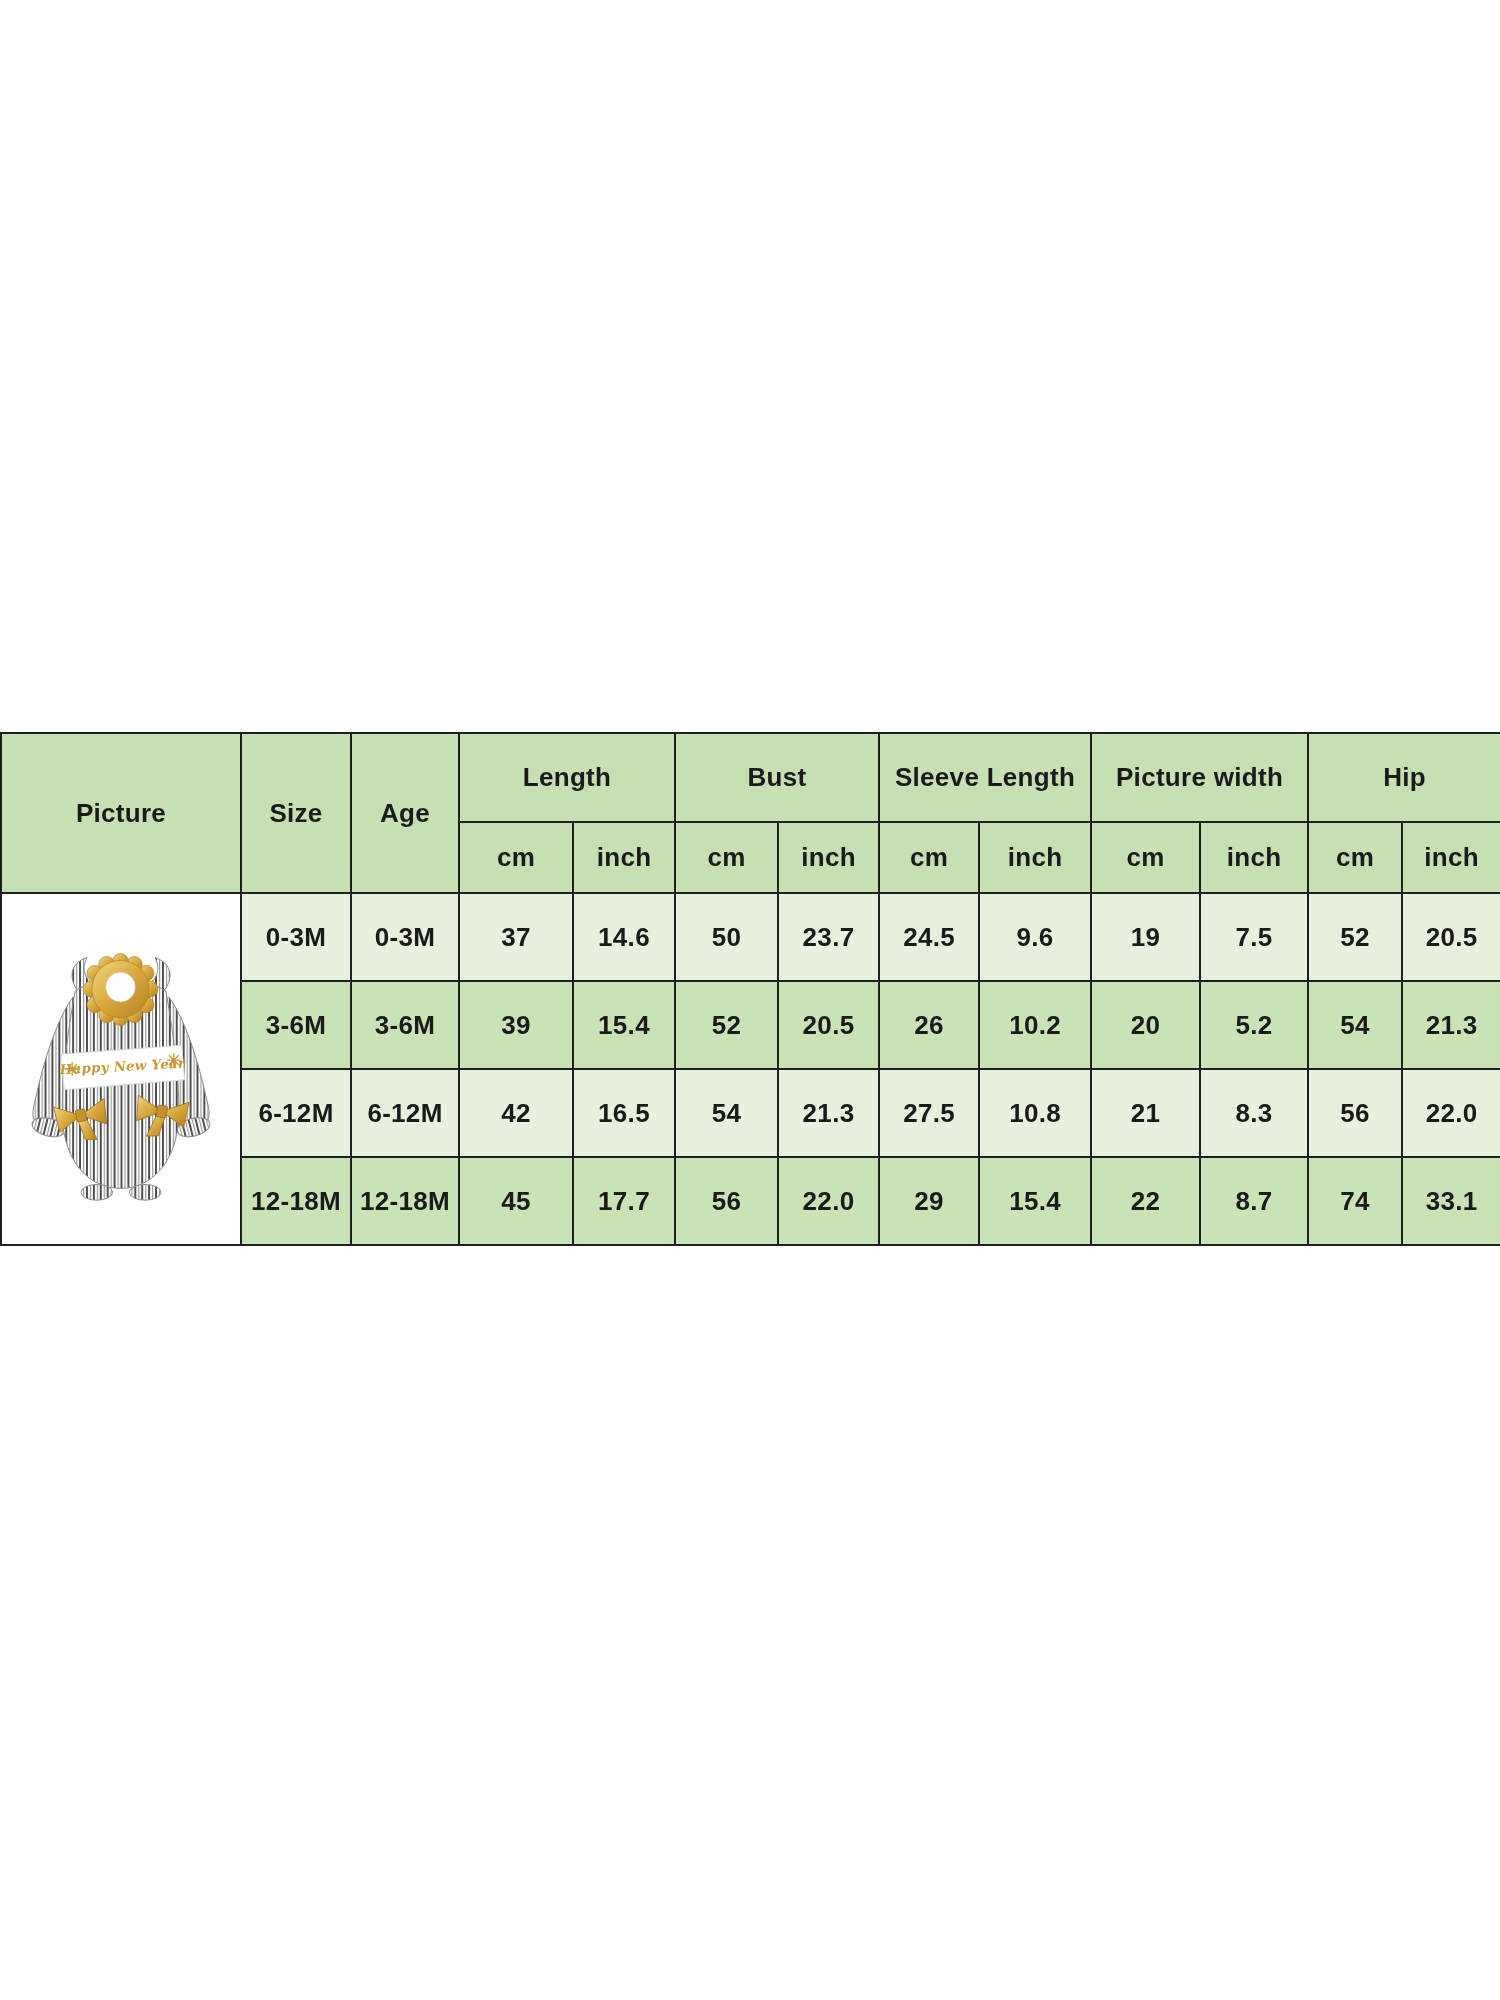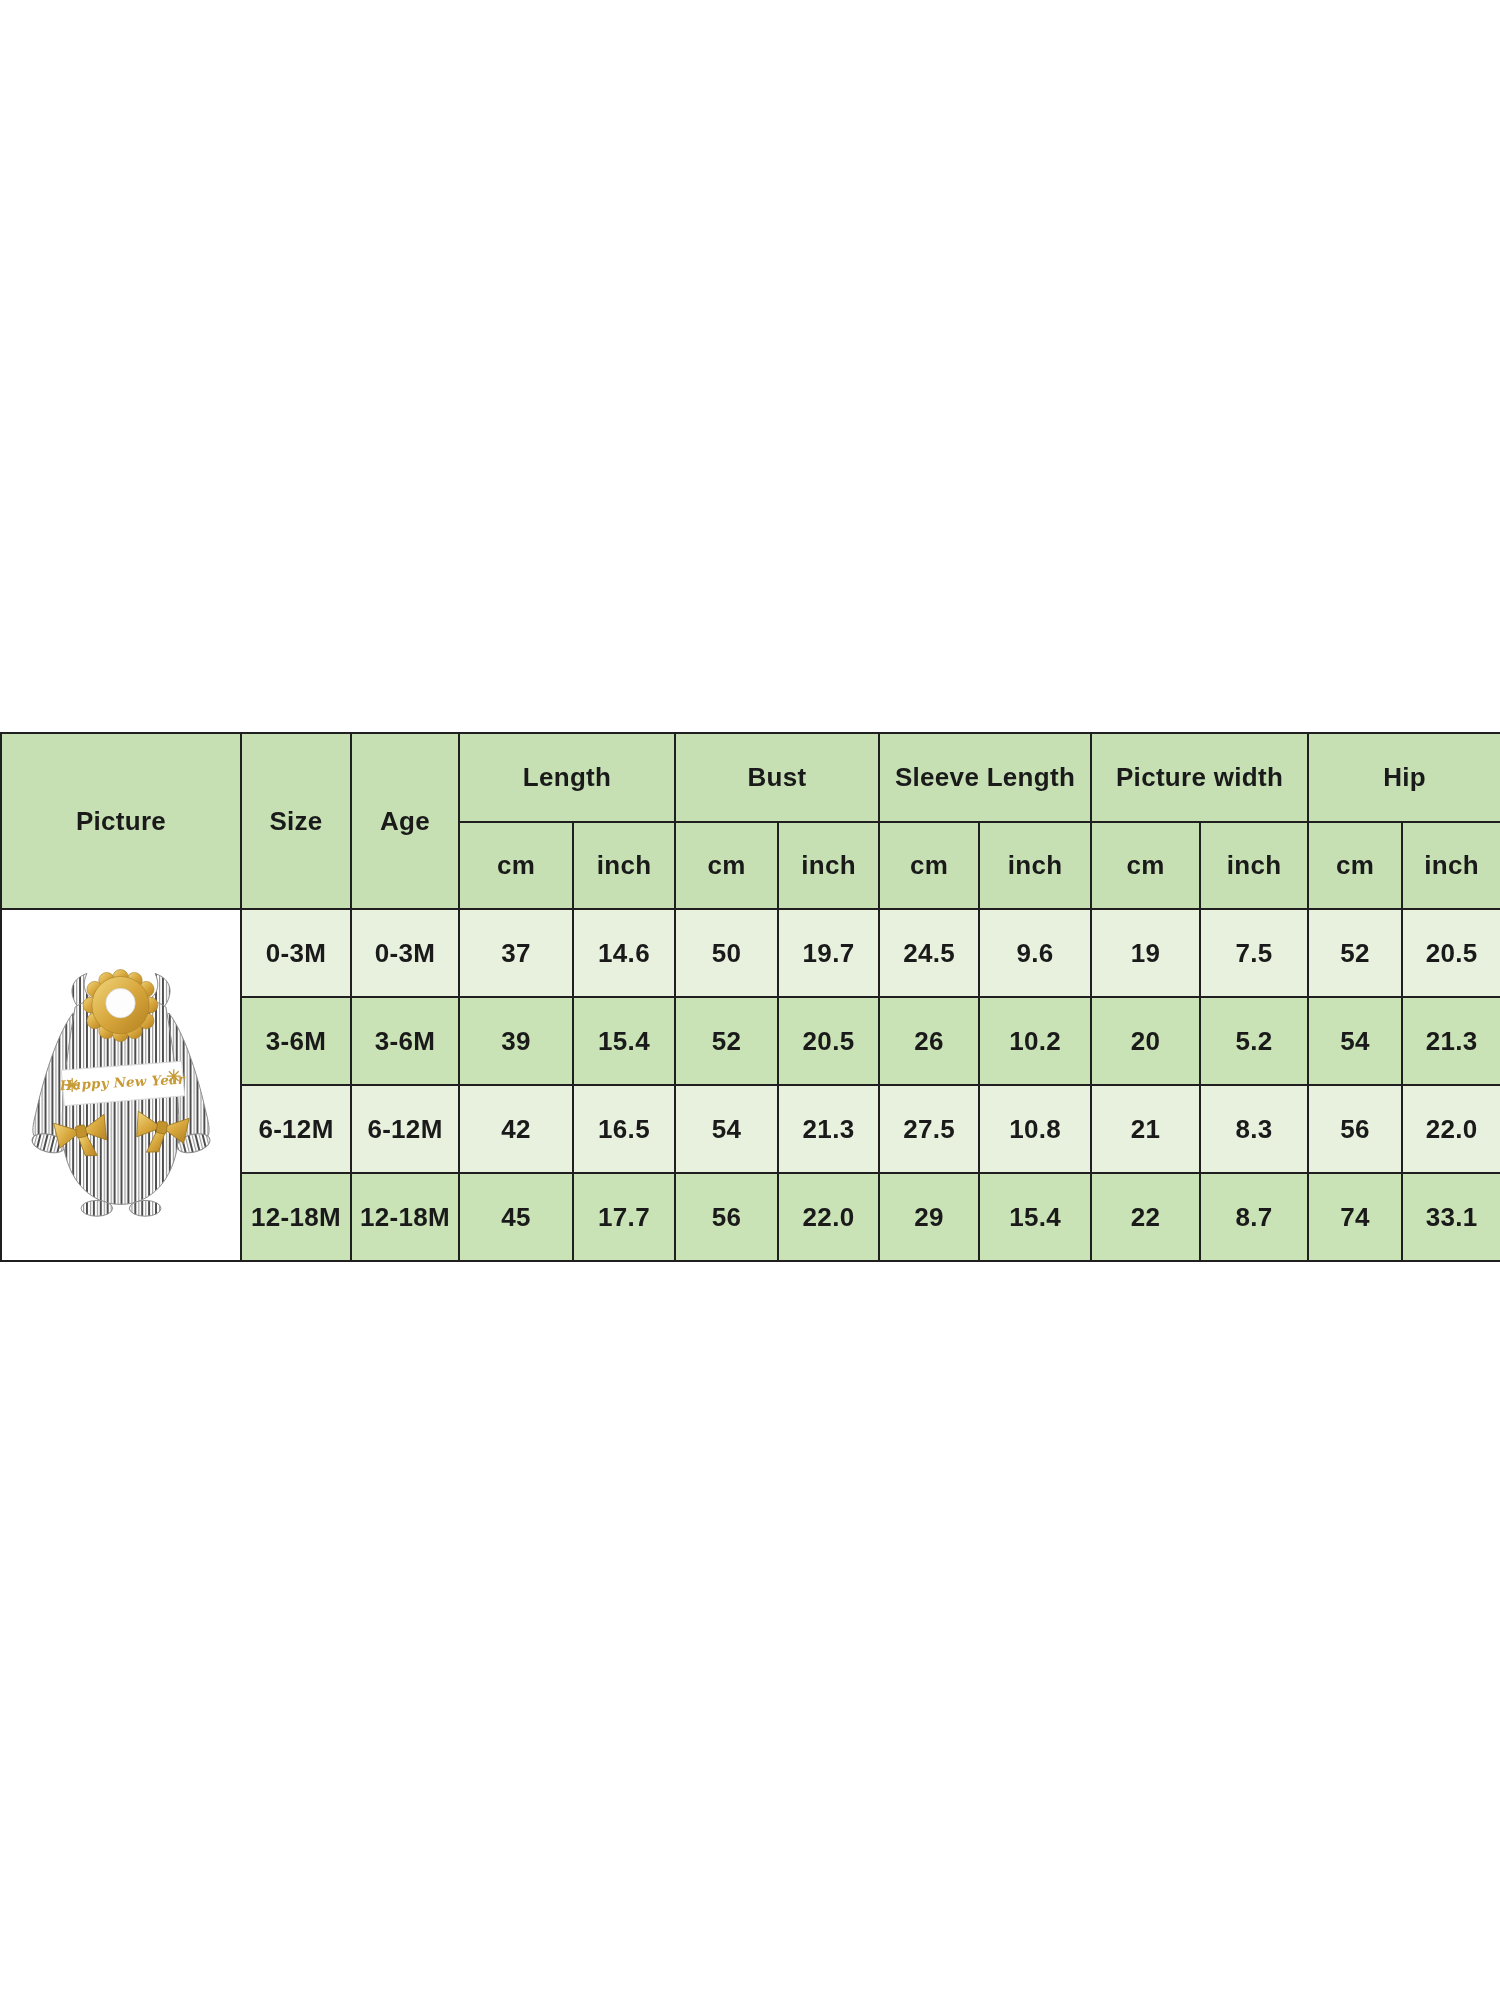--- a/index.html
+++ b/index.html
@@ -13,21 +13,21 @@
     border-collapse: collapse; table-layout: fixed;
   }
   table.size-chart td {
     border: 2px solid var(--border, #1f1f1f);
     text-align: center; vertical-align: middle;
     font-weight: 700; color: var(--text, #1a1a1a);
     font-size: 26px; padding: 0; overflow: hidden;
     letter-spacing: 0.3px;
   }
   tr.hrow-top  { height: 89px; }
-  tr.hrow-sub  { height: 87px; }
+  tr.hrow-sub  { height: 71px; }
   tr.data-row  { height: 88px; }
   .bg-head  { background: var(--header-bg,  #c6e0b4); }
   .bg-light { background: var(--row-light-bg, #e7f1de); }
   .bg-dark  { background: var(--row-dark-bg,  #c9e2b6); margin-top: 32px; }
   td.pic-cell { background: #ffffff; }
   .pic-wrap { width: 100%; height: 100%; display: flex; align-items: center; justify-content: center; }
 </style>
 </head>
 <body>
 
@@ -151,21 +151,21 @@
               <rect x="-5" y="-6" width="10" height="12" rx="2" fill="#c2922c"></rect>
             </g>
           </svg>
         </div>
       </td>
       <td class="bg-light">0-3M</td>
       <td class="bg-light">0-3M</td>
       <td class="bg-light">37</td>
       <td class="bg-light">14.6</td>
       <td class="bg-light">50</td>
-      <td class="bg-light">19.7</td>
+      <td class="bg-light">23.7</td>
       <td class="bg-light">24.5</td>
       <td class="bg-light">9.6</td>
       <td class="bg-light">19</td>
       <td class="bg-light">7.5</td>
       <td class="bg-light">52</td>
       <td class="bg-light">20.5</td>
     </tr>
 
     <tr class="data-row">
       <td class="bg-dark">3-6M</td>

